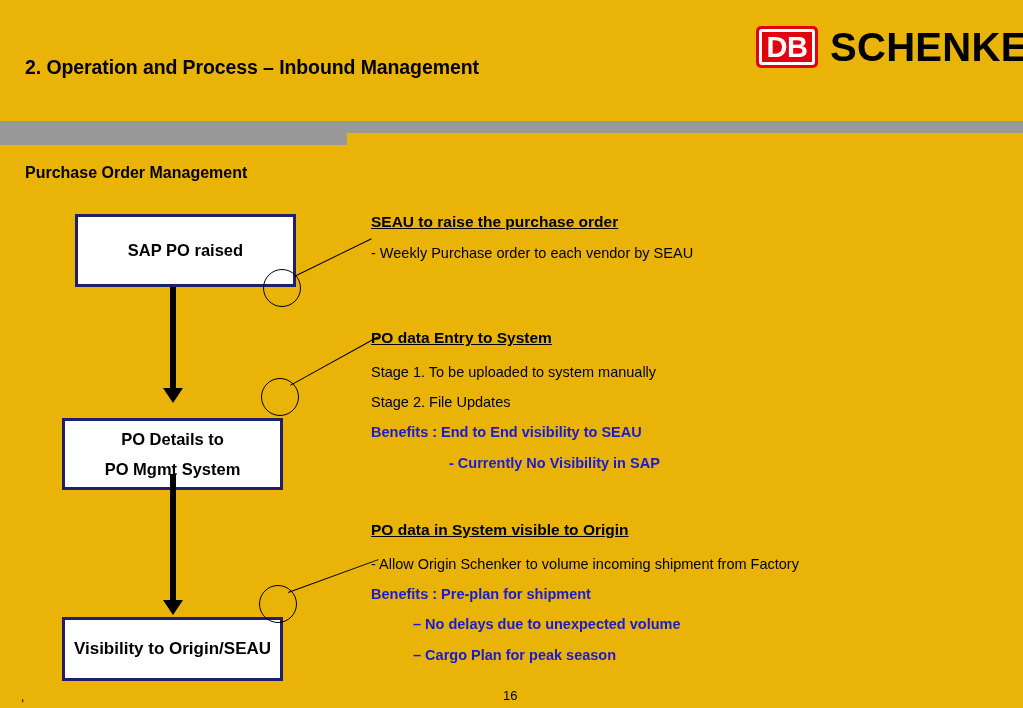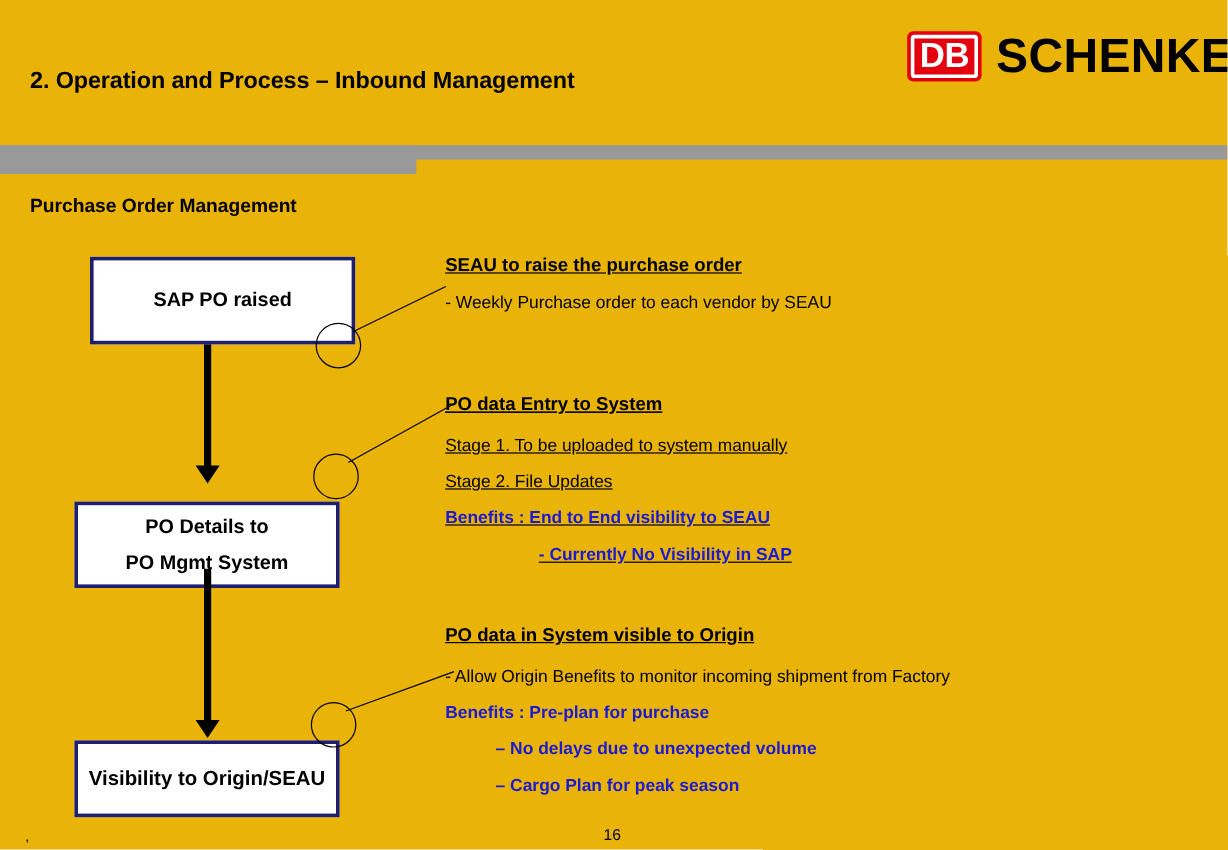--- a/index.html
+++ b/index.html
@@ -170,21 +170,21 @@
     background: #000000;
     transform-origin: 0 0;
   }
   #leader1 { left: 294px; top: 276px; width: 86px; transform: rotate(-26deg); }
   #leader2 { left: 290px; top: 385px; width: 100px; transform: rotate(-29deg); }
   #leader3 { left: 288px; top: 592px; width: 96px; transform: rotate(-20deg); }
 
   
   .text-block { position: absolute; left: 371px; }
   #block1 { top: 213px; }
-  #block2 { top: 329px; text-decoration: underline; }
+  #block2 { top: 329px; }
   #block3 { top: 521px; }
 
   .tb-head {
     font-size: 15.5px;
     font-weight: bold;
     color: #000000;
     text-decoration: underline;
     white-space: nowrap;
     line-height: 1.2;
   }
@@ -273,22 +273,22 @@
   <div class="text-block" id="block2">
     <div class="tb-head">PO data Entry to System</div>
     <div class="tb-line gap-md">Stage 1.  To be uploaded to system manually</div>
     <div class="tb-line gap-sm">Stage 2. File Updates</div>
     <div class="tb-line blue gap-sm">Benefits : End to End visibility to SEAU</div>
     <div class="tb-line blue gap-sm indent-1">- Currently No Visibility in SAP</div>
   </div>
 
   <div class="text-block" id="block3">
     <div class="tb-head">PO data in System visible to Origin</div>
-    <div class="tb-line gap-md">- Allow Origin Benefits to monitor incoming shipment from Factory</div>
-    <div class="tb-line blue gap-sm">Benefits : Pre-plan for purchase</div>
+    <div class="tb-line gap-md">- Allow Origin Schenker to volume incoming shipment from Factory</div>
+    <div class="tb-line blue gap-sm">Benefits : Pre-plan for shipment</div>
     <div class="tb-line blue gap-sm indent-2">– No delays due to unexpected volume</div>
     <div class="tb-line blue gap-sm indent-2">– Cargo Plan for peak season</div>
   </div>
 
   <div class="page-number">16</div>
   <div class="corner-mark">,</div>
 
 </div>
 
 </body></html>

